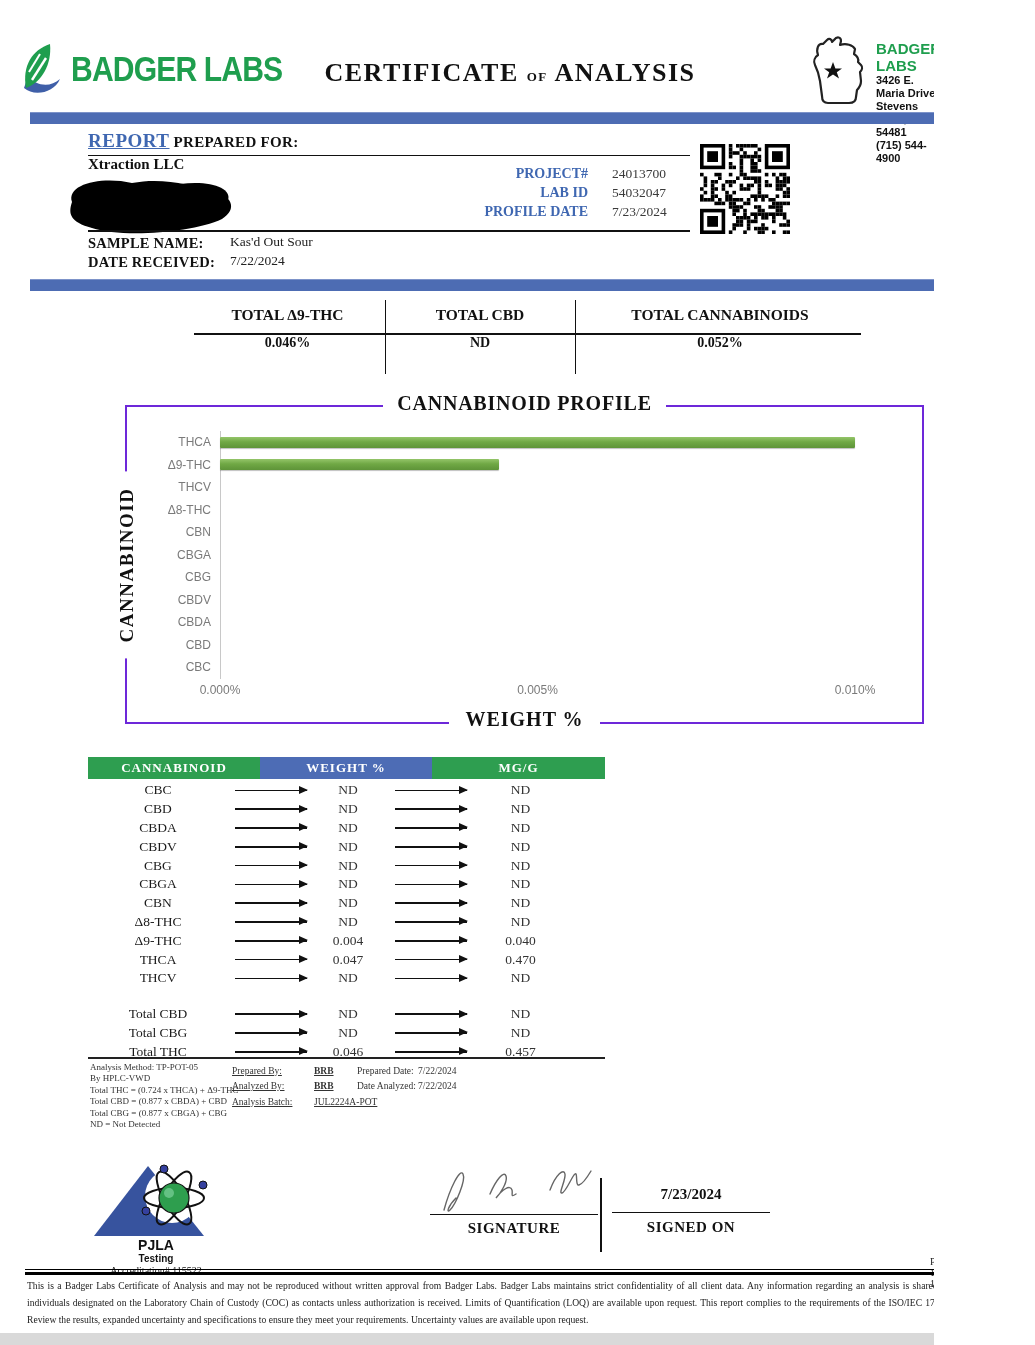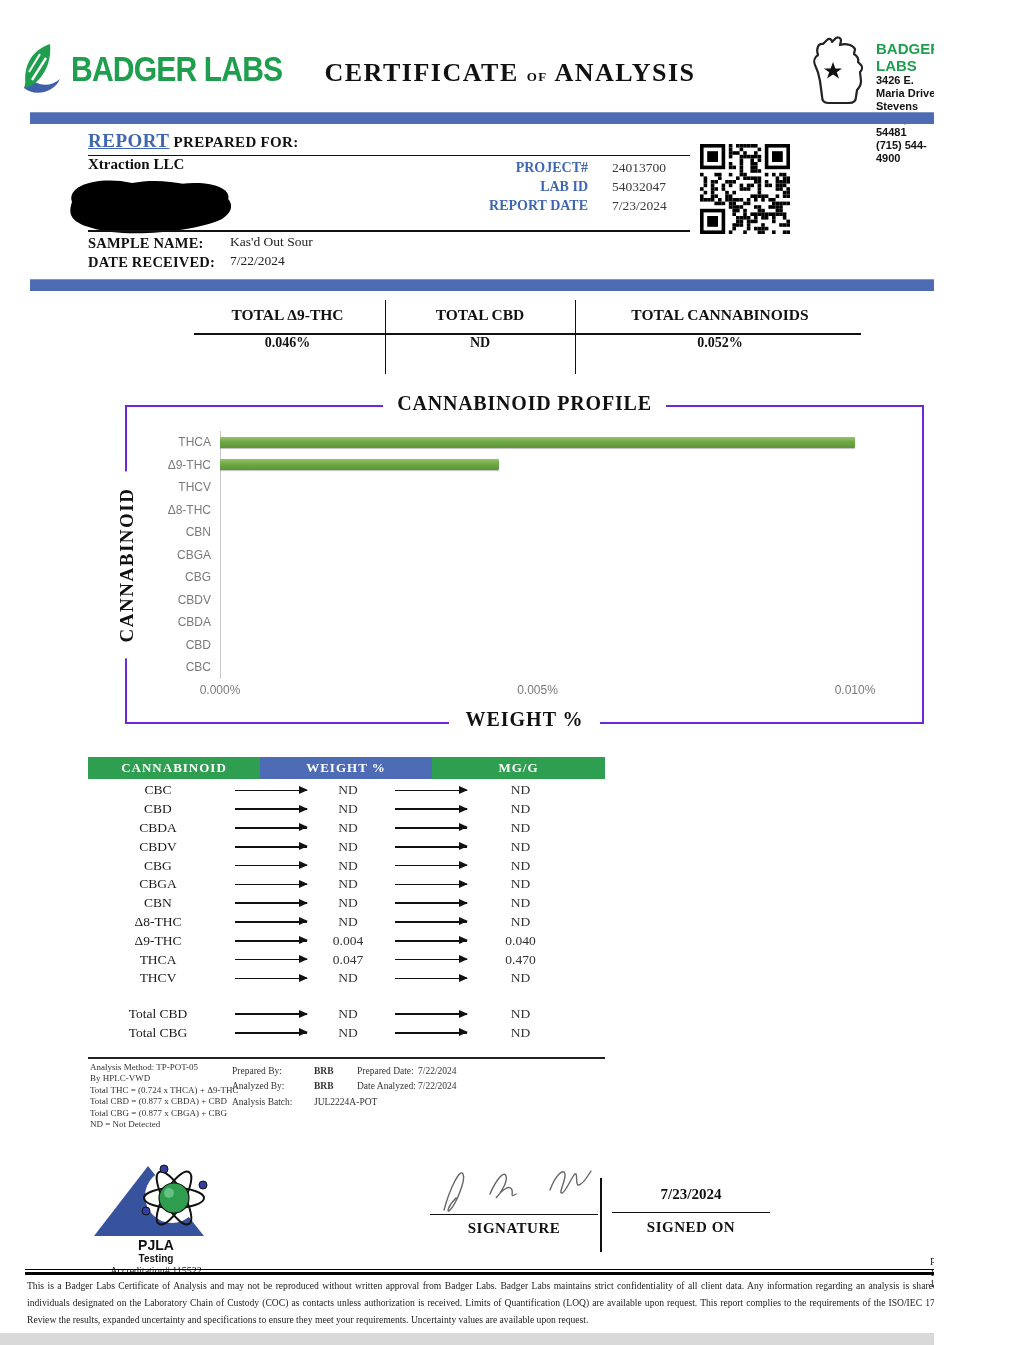--- a/index.html
+++ b/index.html
@@ -18,21 +18,21 @@
   .lab-name{color:#1f9e4e;font-weight:bold;font-size:15px;}
   .lab-addr{font-weight:bold;font-size:11px;line-height:13px;color:#111;}
   .bluebar{position:absolute;left:30px;width:975px;height:11px;background:#4d6cb3;border-top:1px solid #7d93c9;}
   .bar1{top:112px}.bar2{top:279px}
   
   .rp-heading{position:absolute;left:88px;top:130px;width:602px;border-bottom:1.6px solid #111;padding-bottom:3px;}
   .rp-blue{color:#3f67b1;font-weight:bold;font-size:19px;text-decoration:underline;letter-spacing:0.5px;}
   .rp-rest{font-weight:bold;font-size:15px;letter-spacing:0.3px;}
   .client{position:absolute;left:88px;top:156px;font-weight:bold;font-size:15px;}
   .redact{position:absolute;left:60px;top:172px;}
-  .meta{position:absolute;left:420px;top:158px;width:300px;font-size:13.5px;}
+  .meta{position:absolute;left:420px;top:164px;width:300px;font-size:13.5px;}
   .meta-row{display:flex;line-height:19px;}
   .meta-label{width:168px;text-align:right;color:#3f67b1;font-weight:bold;font-size:14px;}
   .meta-value{margin-left:24px;color:#3a3a3a;}
   .line2{position:absolute;left:88px;top:230px;width:602px;height:1.5px;background:#111;}
   .qr{position:absolute;left:700px;top:144px;width:90px;height:90px;}
   .sample-row{position:absolute;left:88px;top:234px;}
   .recv-row{position:absolute;left:88px;top:253px;}
   .doc-label{display:inline-block;font-weight:bold;font-size:14.5px;letter-spacing:0.2px;}
   .doc-value{position:absolute;left:142px;font-size:13.5px;color:#222;white-space:nowrap;}
   
@@ -72,21 +72,21 @@
   .trow>:nth-child(3){width:70px;text-align:center;color:#333;}
   .trow>:nth-child(4){width:95px;display:flex;align-items:center;justify-content:center;}
   .trow>:nth-child(5){width:85px;text-align:center;color:#333;}
   .arrowline{position:relative;width:72px;height:1.7px;background:#111;}
   .arrowline::after{content:"";position:absolute;right:-1px;top:-3.8px;width:0;height:0;
         border-left:9px solid #111;border-top:4.6px solid transparent;border-bottom:4.6px solid transparent;}
   .trowgap{height:17px;}
   .table-endline{position:absolute;left:88px;top:1057px;width:517px;height:1.5px;background:#222;}
   
   .fn-left{position:absolute;left:90px;top:1062px;font-size:9px;color:#333;line-height:11.4px;}
-  .fn-mid{position:absolute;left:232px;top:1063px;font-size:9.5px;color:#333;}
+  .fn-mid{position:absolute;left:232px;top:1063px;font-size:9.5px;color:#333;text-decoration:underline;}
   .fn-right{position:absolute;left:357px;top:1063px;font-size:9.5px;color:#333;}
   .fn-row{display:flex;height:15.5px;align-items:center;}
   .fn-mid .fn-lab{width:82px;}
   .fn-right .fn-lab{width:61px;}
   
   .pjla{position:absolute;left:72px;top:1158px;width:168px;text-align:center;}
   .pjla-name{font-family:"Liberation Sans",sans-serif;font-weight:bold;font-size:14px;margin-top:-3px;}
   .pjla-sub{font-family:"Liberation Sans",sans-serif;font-weight:bold;font-size:10px;}
   .pjla-acc{font-size:10px;margin-top:1px;}
   .approved{position:absolute;left:238px;top:1170px;width:162px;text-align:center;}
@@ -160,21 +160,21 @@
   <div class="meta">
     <div class="meta-row">
       <span class="meta-label">PROJECT#</span>
       <span class="meta-value">24013700</span>
     </div>
     <div class="meta-row">
       <span class="meta-label">LAB ID</span>
       <span class="meta-value">54032047</span>
     </div>
     <div class="meta-row">
-      <span class="meta-label">REPORT DATE</span>
+      <span class="meta-label">PROFILE DATE</span>
       <span class="meta-value">7/23/2024</span>
     </div>
   </div>
 
   <div class="line2"></div>
   <div class="qr">
       <svg width="90" height="90" viewBox="0 0 90 90">
         <rect width="90" height="90" fill="#fff"></rect>
         <rect x="28.8" y="0" width="3.6" height="3.6" fill="#000"></rect>
         <rect x="36" y="0" width="3.6" height="3.6" fill="#000"></rect>
@@ -637,20 +637,31 @@
         <div class="tname">Total CBG</div>
         <div>
           <div class="arrowline"></div>
         </div>
         <div class="tw">ND</div>
         <div>
           <div class="arrowline"></div>
         </div>
         <div class="tm">ND</div>
       </div>
+      <div class="trow">
+        <div class="tname">Total THC</div>
+        <div>
+          <div class="arrowline"></div>
+        </div>
+        <div class="tw">0.046</div>
+        <div>
+          <div class="arrowline"></div>
+        </div>
+        <div class="tm">0.457</div>
+      </div>
     </div>
   <div class="table-endline"></div>
 
   <div class="fn-left">
       <div class="fline">Analysis Method: TP-POT-05</div>
       <div class="fline">By HPLC-VWD</div>
       <div class="fline">Total THC = (0.724 x  THCA) + Δ9-THC</div>
       <div class="fline">Total CBD = (0.877 x  CBDA) + CBD</div>
       <div class="fline">Total CBG = (0.877 x  CBGA) + CBG</div>
       <div class="fline">ND = Not Detected</div>

